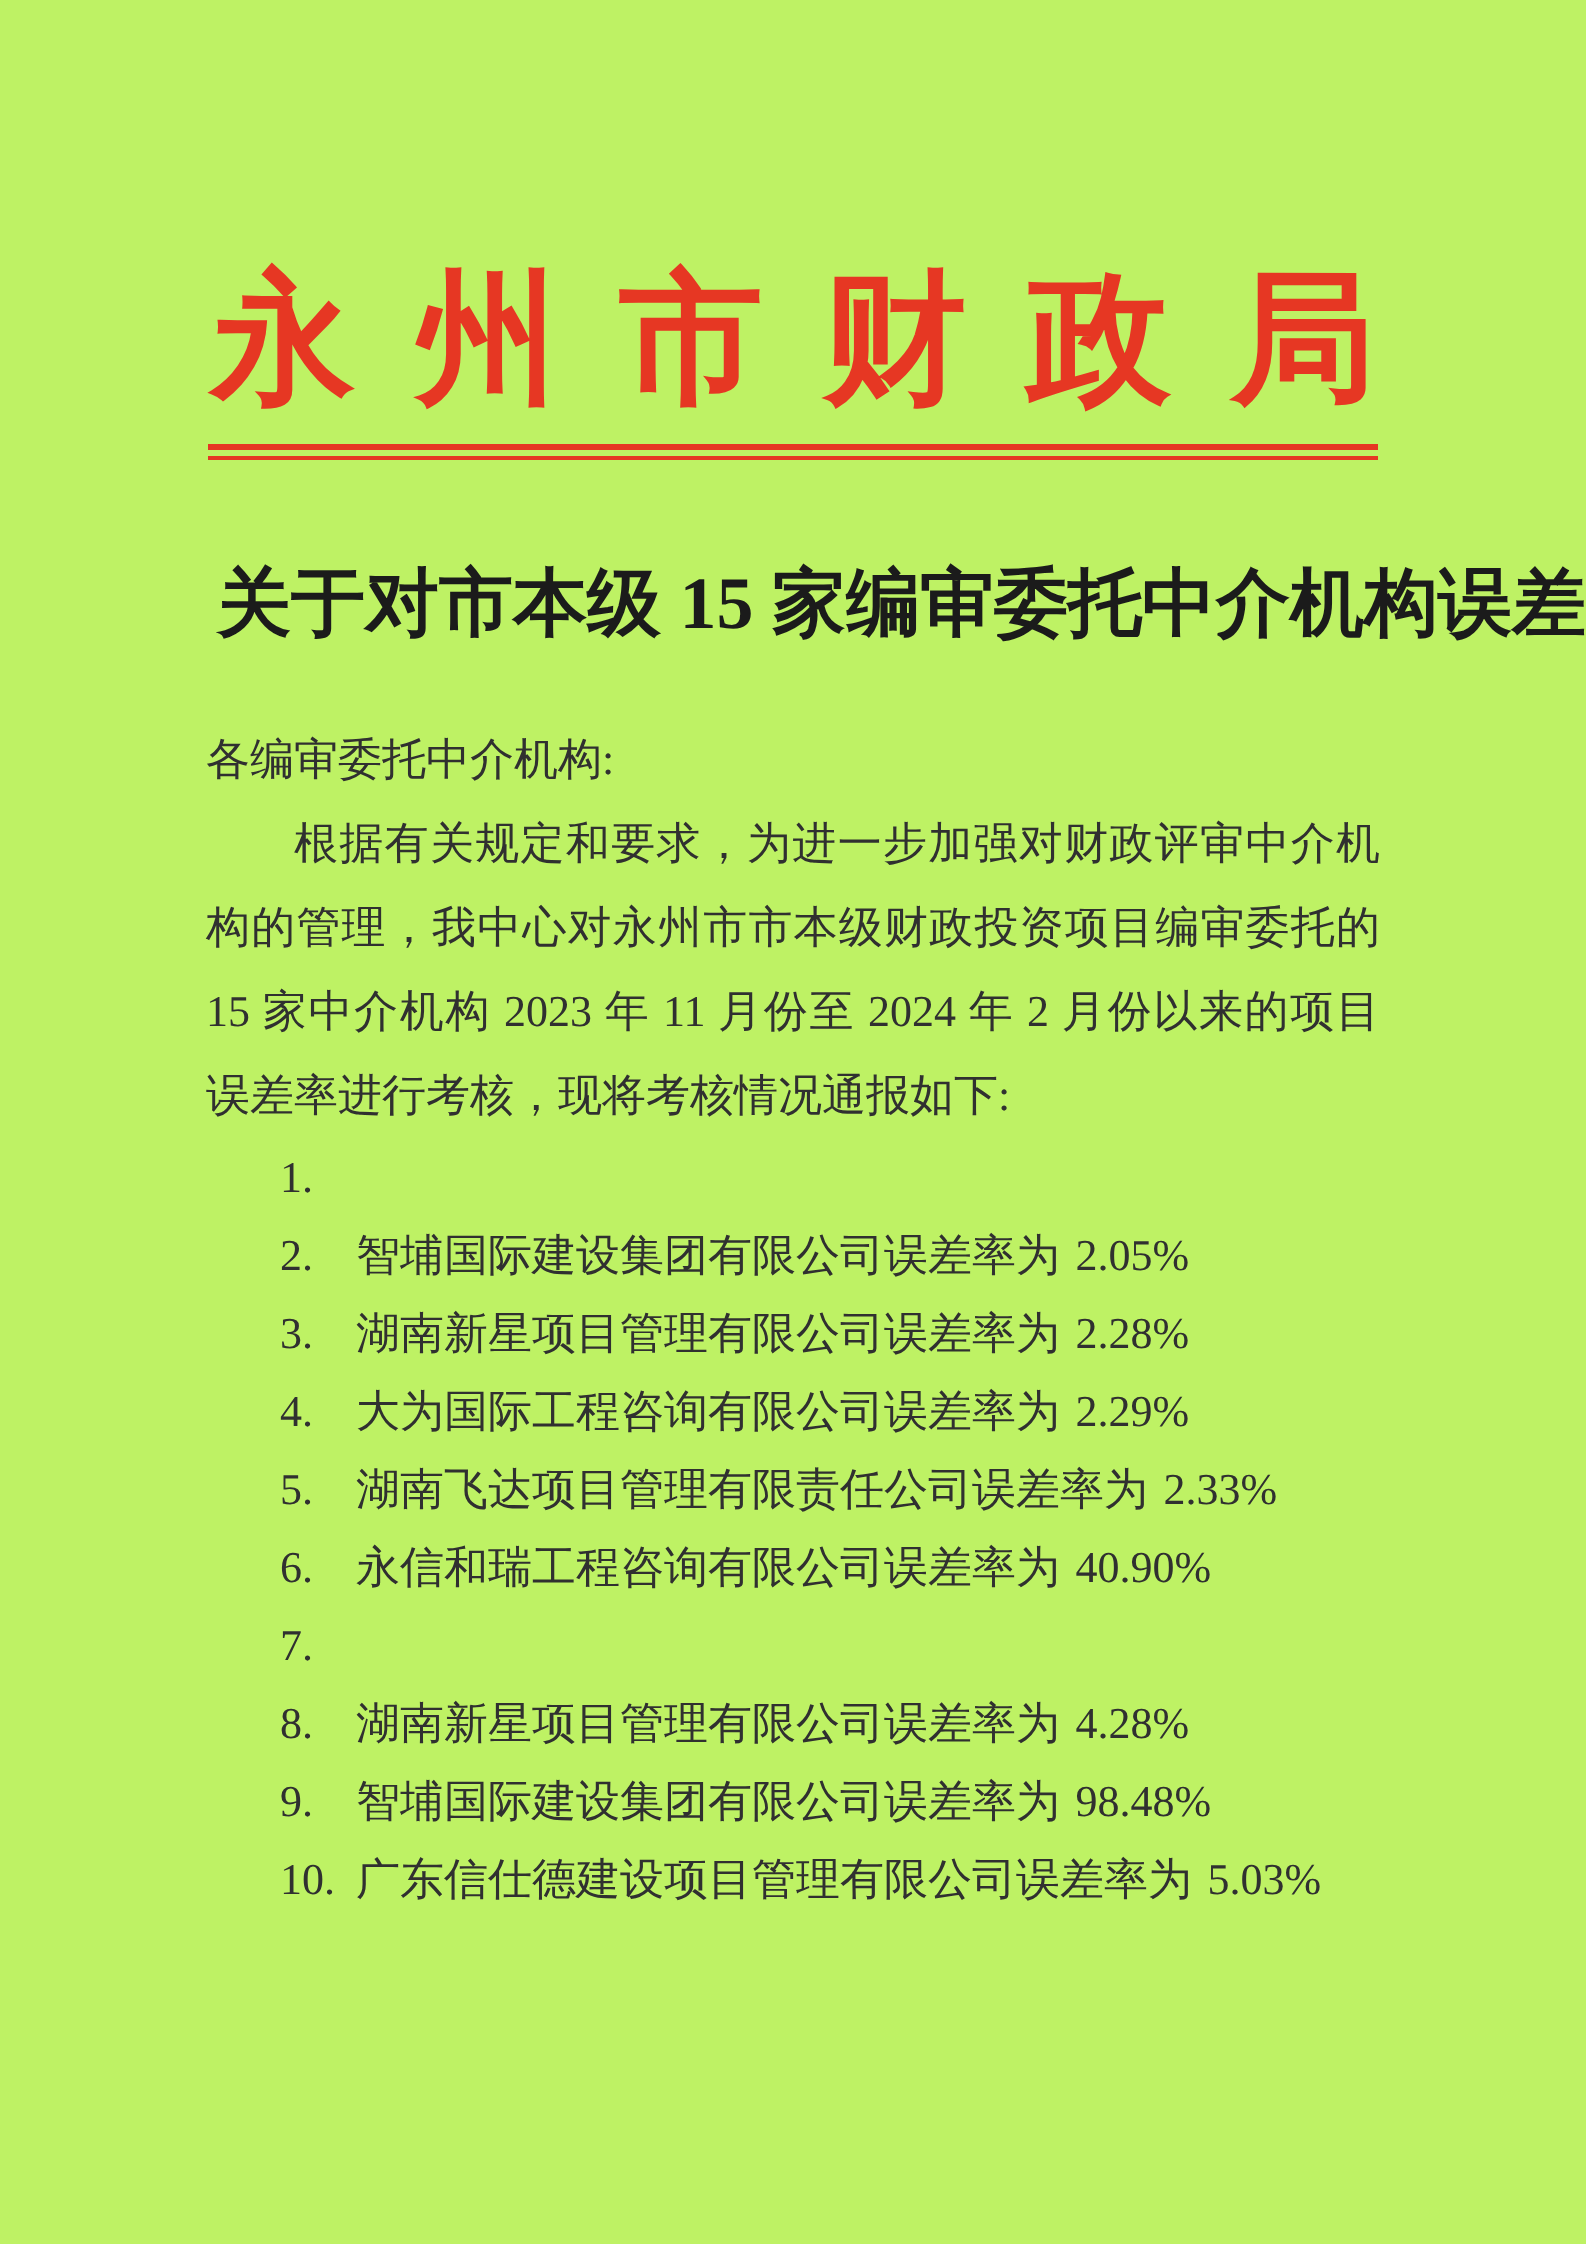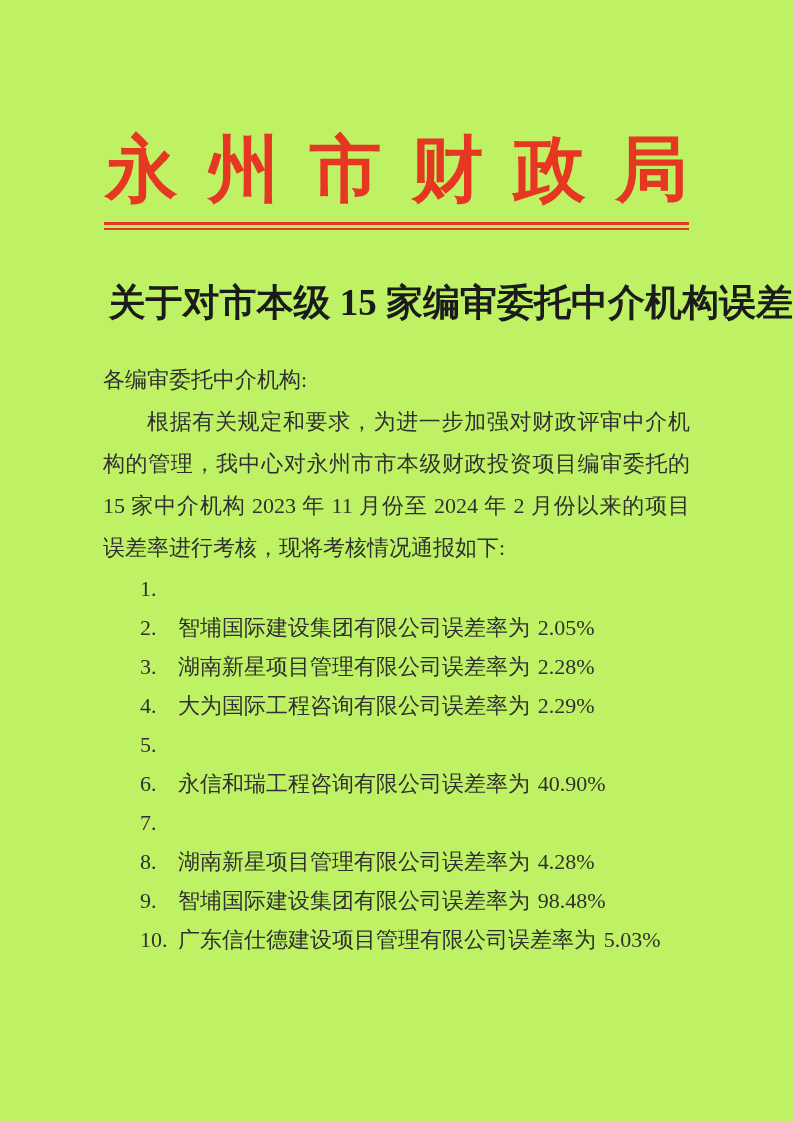--- a/index.html
+++ b/index.html
@@ -138,20 +138,21 @@
           <span class="item-text"><span class="company">湖南新星项目管理有限公司</span><span class="rlabel">误差率为</span><span class="rate">2.28%</span></span>
   </li>
 
   <li class="rate-item">
     <span class="num">4.</span>
           <span class="item-text"><span class="company">大为国际工程咨询有限公司</span><span class="rlabel">误差率为</span><span class="rate">2.29%</span></span>
   </li>
 
   <li class="rate-item">
     <span class="num">5.</span>
+          <span class="item-text"><span class="company">湖南飞达项目管理有限责任公司</span><span class="rlabel">误差率为</span><span class="rate">2.33%</span></span>
   </li>
 
   <li class="rate-item">
     <span class="num">6.</span>
           <span class="item-text"><span class="company">永信和瑞工程咨询有限公司</span><span class="rlabel">误差率为</span><span class="rate">40.90%</span></span>
   </li>
 
   <li class="rate-item">
     <span class="num">7.</span>
   </li>

